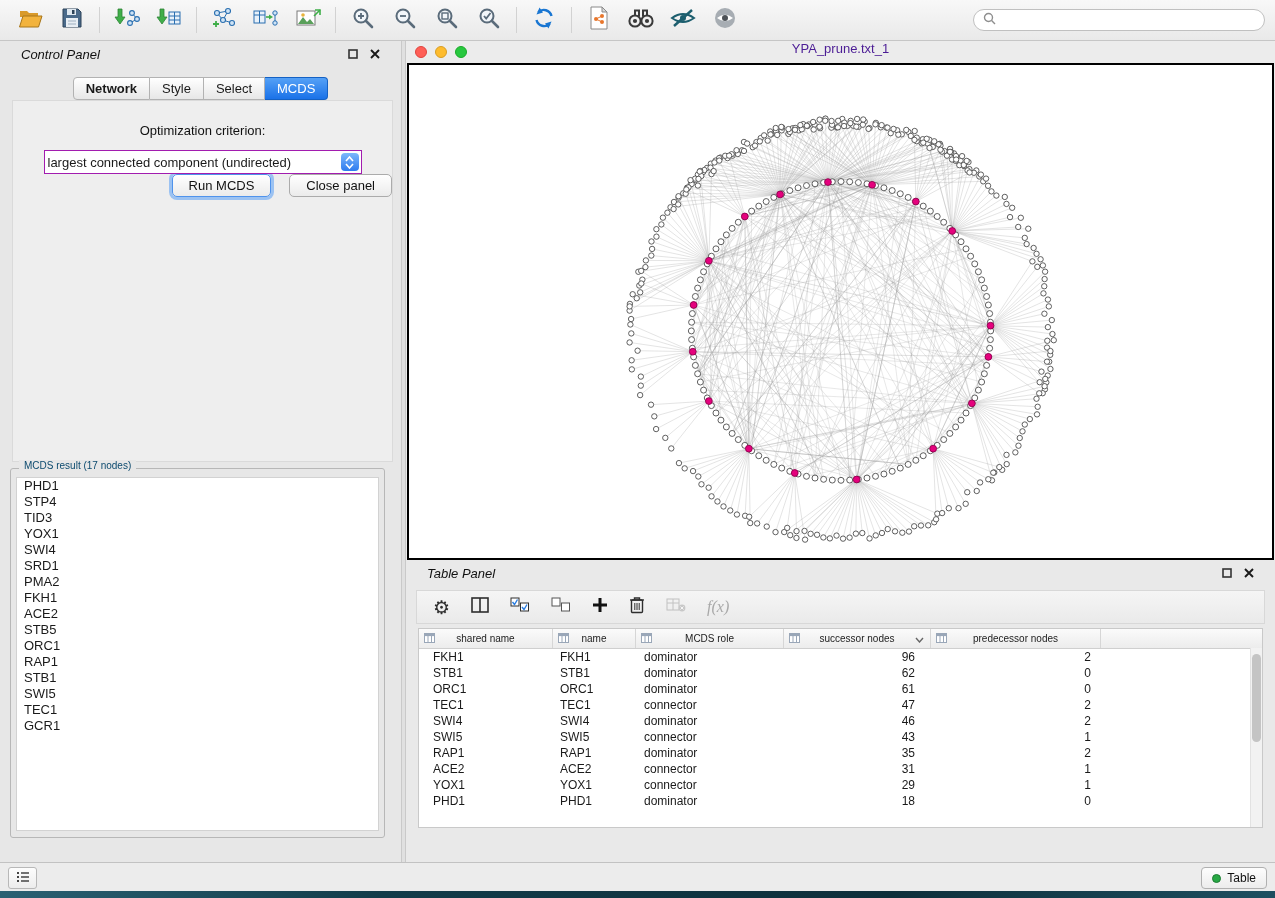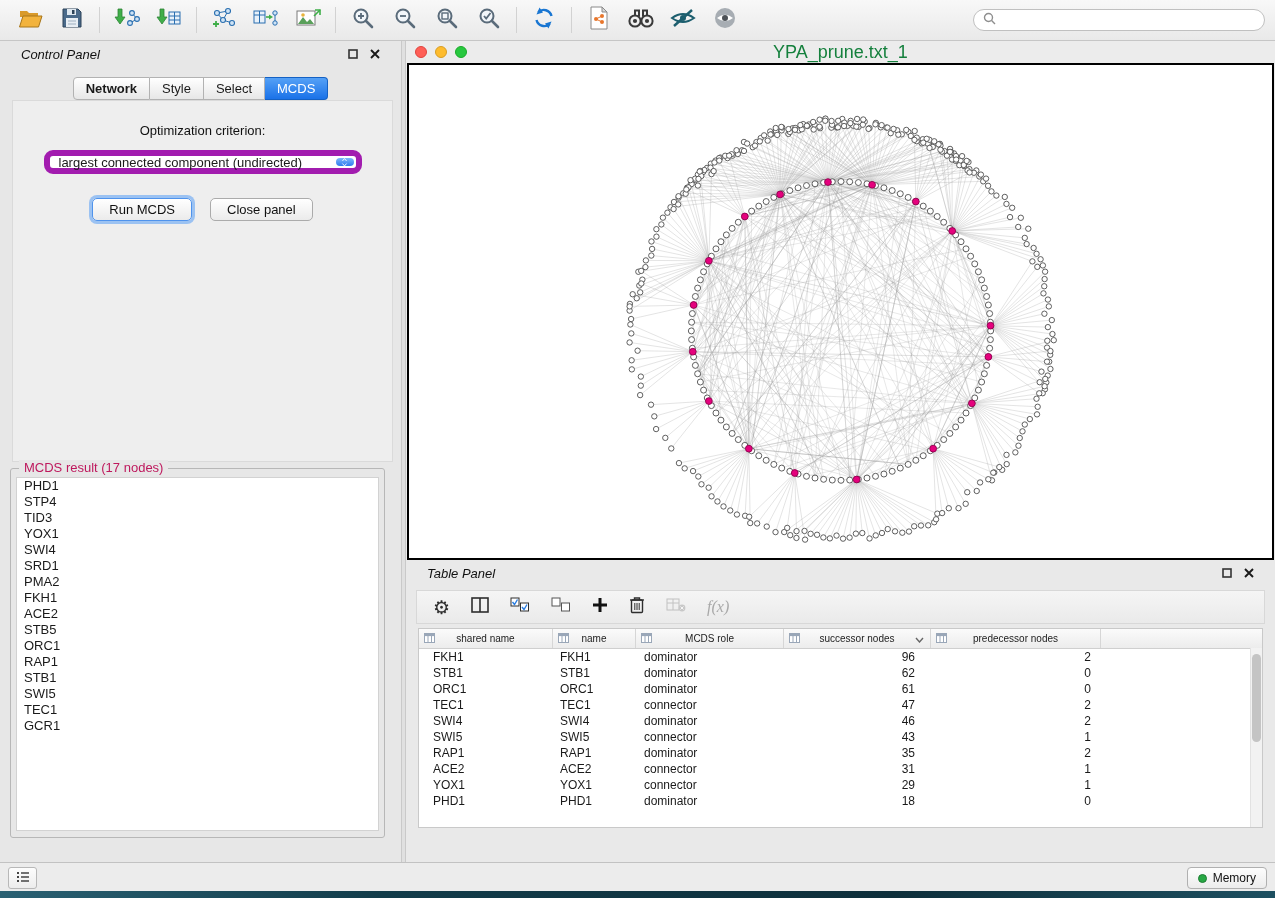--- a/index.html
+++ b/index.html
@@ -17,35 +17,35 @@
   .control-panel{position:absolute;left:0;top:41px;width:401px;height:821px;background:#e7e7e7;}
   .panel-header{height:26px;display:flex;align-items:center;padding:0 21px;font-size:13px;color:#111;font-style:italic;}
   .panel-controls{margin-left:auto;display:flex;gap:12px;align-items:center;}
   .cp-tabs{display:flex;justify-content:center;margin-top:10px;position:relative;z-index:2;}
   .seg-btn{font-size:13px;padding:3px 12px;background:linear-gradient(#ffffff,#e7e7e7);border:1px solid #b2b2b2;border-left:none;color:#1a1a1a;cursor:default;white-space:nowrap;}
   .seg-btn:first-child{border-left:1px solid #b2b2b2;border-radius:4px 0 0 4px;font-weight:bold;}
   .seg-btn:last-child{border-radius:0 4px 4px 0;}
   .seg-btn.active{background:linear-gradient(#55a1f6,#1a72e8);color:#fff;border-color:#1461c4;}
   .cp-card{position:absolute;left:12px;right:8px;top:59px;height:360px;background:#eeeeee;border:1px solid #dadada;}
   .opt-label{text-align:center;font-size:13px;margin-top:22px;color:#111;}
-  .dropdown{width:318px;height:24px;margin:12px auto 0;background:#fff;border:6px solid #a21caf;border-radius:9px;display:flex;align-items:center;font-size:13px;position:relative;padding-left:9px;box-sizing:border-box;}
+  .dropdown{width:318px;height:24px;margin:12px auto 0;background:#fff;border:1px solid #a21caf;border-radius:0;display:flex;align-items:center;font-size:13px;position:relative;padding-left:3px;box-sizing:border-box;}
   .dd-arrows{position:absolute;right:2px;top:2px;bottom:2px;width:18px;border-radius:4px;background:linear-gradient(#7db8fb,#2e7bef);display:flex;flex-direction:column;align-items:center;justify-content:center;gap:1px;}
-  .btn-row{display:flex;justify-content:center;gap:18px;margin-top:24px;}
+  .btn-row{display:flex;justify-content:flex-end;gap:18px;margin-top:0;}
   .push-btn{font-size:13px;padding:3px 16px;background:linear-gradient(#ffffff,#ebebeb);border:1px solid #ababab;border-radius:5px;color:#111;white-space:nowrap;}
   .focus-ring{box-shadow:0 0 0 3px rgba(110,170,245,.65);border-color:#4f93ec;}
   .group-box{position:absolute;left:10px;right:16px;top:427px;bottom:24px;border:1px solid #b7b7b7;border-radius:3px;}
-  .group-legend{position:absolute;top:-9px;left:8px;background:#e7e7e7;padding:0 5px;font-size:13px;color:#be185d;}
+  .group-legend{position:absolute;top:-9px;left:8px;background:#e7e7e7;padding:0 5px;font-size:10px;color:#0c4a6e;}
   .mcds-list{position:absolute;left:5px;right:5px;top:8px;bottom:6px;background:#fff;border:1px solid #d2d2d2;overflow:hidden;font-size:13px;}
   .mcds-item{height:16px;line-height:16px;padding-left:7px;}
 
   .v-splitter{position:absolute;left:401px;top:41px;width:5px;height:821px;background:#e0e0e0;border-left:1px solid #c9c9c9;border-right:1px solid #c9c9c9;box-sizing:border-box;}
 
   
   .network-window{position:absolute;left:406px;top:41px;width:869px;height:519px;background:#ececec;}
-  .nw-titlebar{height:22px;position:relative;display:flex;align-items:center;justify-content:center;font-size:18px;color:#15803d;}
+  .nw-titlebar{height:22px;position:relative;display:flex;align-items:flex-start;justify-content:center;font-size:13px;color:#4c1d95;}
   .traffic{position:absolute;left:9px;top:5px;display:flex;gap:8px;}
   .light{width:12px;height:12px;border-radius:50%;box-sizing:border-box;}
   .light.red{background:#ff5f57;border:1px solid #e0443e;}
   .light.yellow{background:#febc2e;border:1px solid #d89e24;}
   .light.green{background:#28c840;border:1px solid #1aab29;}
   .nw-canvas{position:absolute;left:1px;right:1px;top:22px;bottom:0;background:#fff;border:2px solid #000;box-sizing:border-box;}
   .nw-canvas svg{display:block;width:100%;height:100%;}
 
   
   .table-panel{position:absolute;left:406px;top:560px;width:869px;height:302px;background:#e9e9e9;}
@@ -1550,18 +1550,18 @@
             <rect x="1" y="1" width="2" height="2" fill="#444"></rect>
             <line x1="5" y1="2" x2="13" y2="2" stroke="#444" stroke-width="1.5"></line>
             <rect x="1" y="5" width="2" height="2" fill="#444"></rect>
             <line x1="5" y1="6" x2="13" y2="6" stroke="#444" stroke-width="1.5"></line>
             <rect x="1" y="9" width="2" height="2" fill="#444"></rect>
             <line x1="5" y1="10" x2="13" y2="10" stroke="#444" stroke-width="1.5"></line>
           </svg></span>
     </div>
     <div class="memory-btn">
       <span class="mem-dot"></span>
-      <span>Memory</span>
+      <span>Table</span>
     </div>
   </div>
   <div class="desktop-strip"></div>
 
 </div>
 
 </body></html>

